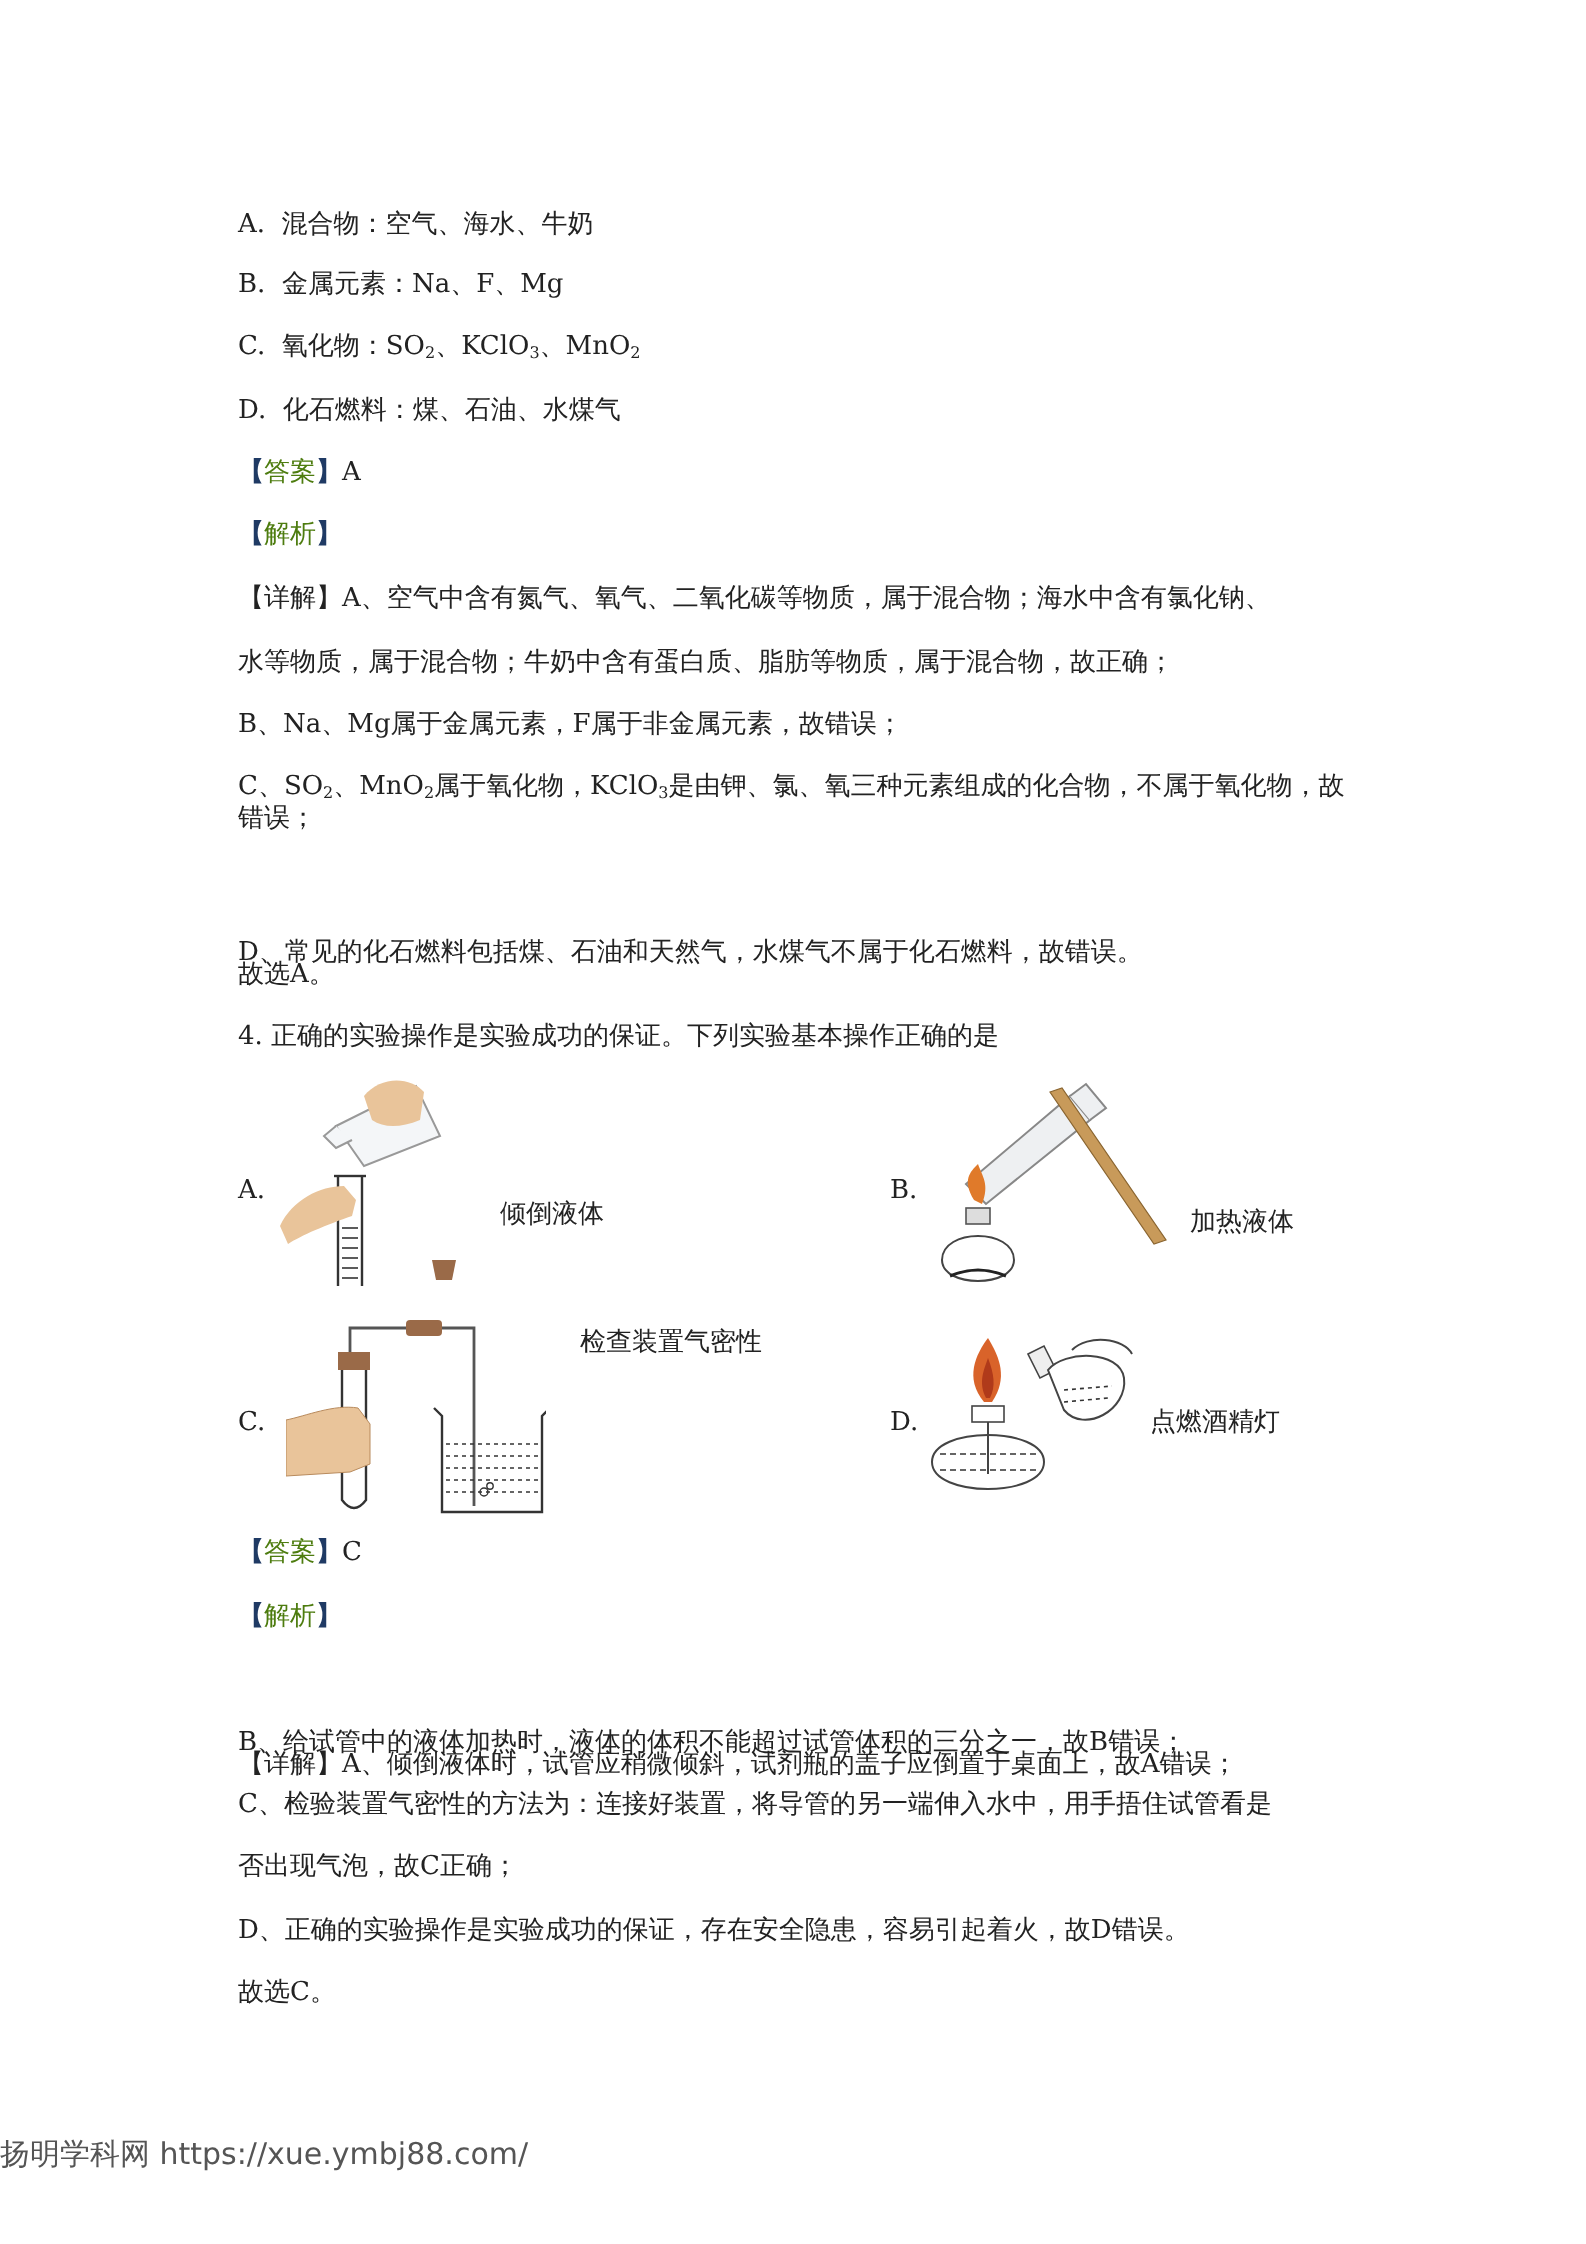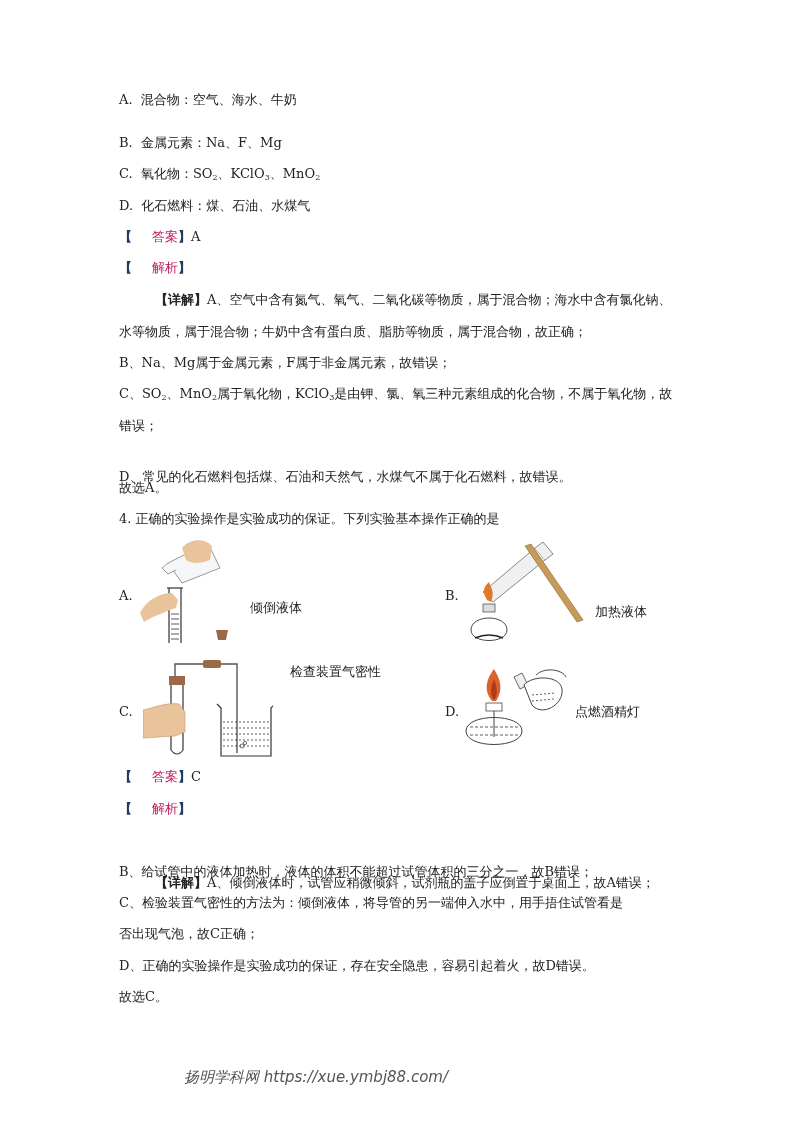--- a/index.html
+++ b/index.html
@@ -5,36 +5,36 @@
   html, body { margin: 0; padding: 0; background: #ffffff; }
   body {
     width: 793px; height: 1122px; position: relative; overflow: hidden;
     font-family: "DejaVu Serif", "Liberation Serif", serif;
     color: #222222;
   }
   .line {
     position: absolute; left: 119px;
     font-size: 13px; line-height: 16px; white-space: nowrap;
   }
-  .tag-blue { color: #be185d; margin-left: 20px; }
+  .tag-blue { color: #4d7c0f; }
   .bracket { color: #1f3a64; font-weight: bold; }
-  .bold-bracket { font-weight: bold; margin-left: 36px; }
+  .bold-bracket { font-weight: normal; }
   sub { font-size: 8px; vertical-align: -2px; line-height: 0; }
   .fig { position: absolute; }
   .fig-label { position: absolute; font-size: 13px; line-height: 16px; white-space: nowrap; }
   .footer {
-    position: absolute; left: 0; width: 632px; top: 1068px; text-align: center;
+    position: absolute; left: 0; width: 632px; top: 1068px; text-align: left;
     font-family: "DejaVu Sans", "Liberation Sans", sans-serif;
-    font-size: 15px; color: #555555; font-style: italic;
+    font-size: 15px; color: #555555;
   }
 </style>
 </head>
 <body>
 
-<div class="line" style="top:92px">
+<div class="line" style="top:105px">
   <span>A.</span>&nbsp;
   <span>混合物：空气、海水、牛奶</span>
 </div>
 <div class="line" style="top:135px">
   <span>B.</span>&nbsp;
   <span>金属元素：Na、F、Mg</span>
 </div>
 <div class="line" style="top:166px">
   <span>C.</span>&nbsp;
   <span>氧化物：</span><span>SO</span><sub>2</sub><span>、KClO</span><sub>3</sub><span>、MnO</span><sub>2</sub>
@@ -52,21 +52,21 @@
 </div>
 
 <div class="line" style="top:292px">
   <span class="bold-bracket">【详解】</span><span>A、空气中含有氮气、氧气、二氧化碳等物质，属于混合物；海水中含有氯化钠、</span>
 </div>
 <div class="line" style="top:324px">水等物质，属于混合物；牛奶中含有蛋白质、脂肪等物质，属于混合物，故正确；</div>
 <div class="line" style="top:355px">B、Na、Mg属于金属元素，F属于非金属元素，故错误；</div>
 <div class="line" style="top:386px">
   <span>C、SO</span><sub>2</sub><span>、MnO</span><sub>2</sub><span>属于氧化物，KClO</span><sub>3</sub><span>是由钾、氯、氧三种元素组成的化合物，不属于氧化物，故</span>
 </div>
-<div class="line" style="top:418px">错误；</div>
+<div class="line" style="top:402px">错误；</div>
 <div class="line" style="top:469px">D、常见的化石燃料包括煤、石油和天然气，水煤气不属于化石燃料，故错误。</div>
 <div class="line" style="top:480px">故选A。</div>
 
 <div class="line" style="top:511px">4. 正确的实验操作是实验成功的保证。下列实验基本操作正确的是</div>
 
 <div class="fig-label" style="left:119px; top:588px">A.</div>
 <svg class="fig" style="left:140px; top:538px" width="110" height="105">
 
   <g>
     <path d="M28 25 L68 5 L80 30 L42 45 Z" fill="#f4f6f8" stroke="#999" stroke-width="1"></path>
@@ -165,18 +165,18 @@
   <span class="bracket">【</span><span class="tag-blue">答案</span><span class="bracket">】</span><span>C</span>
 </div>
 <div class="line" style="top:801px">
   <span class="bracket">【</span><span class="tag-blue">解析</span><span class="bracket">】</span>
 </div>
 
 <div class="line" style="top:875px">
   <span class="bold-bracket">【详解】</span><span>A、倾倒液体时，试管应稍微倾斜，试剂瓶的盖子应倒置于桌面上，故A错误；</span>
 </div>
 <div class="line" style="top:864px">B、给试管中的液体加热时，液体的体积不能超过试管体积的三分之一，故B错误；</div>
-<div class="line" style="top:895px">C、检验装置气密性的方法为：倾倒液体，将导管的另一端伸入水中，用手捂住试管看是</div>
+<div class="line" style="top:895px">C、检验装置气密性的方法为：连接好装置，将导管的另一端伸入水中，用手捂住试管看是</div>
 <div class="line" style="top:926px">否出现气泡，故C正确；</div>
 <div class="line" style="top:958px">D、正确的实验操作是实验成功的保证，存在安全隐患，容易引起着火，故D错误。</div>
 <div class="line" style="top:989px">故选C。</div>
 
 <div class="footer">扬明学科网 https://xue.ymbj88.com/</div>
 
 </body></html>

